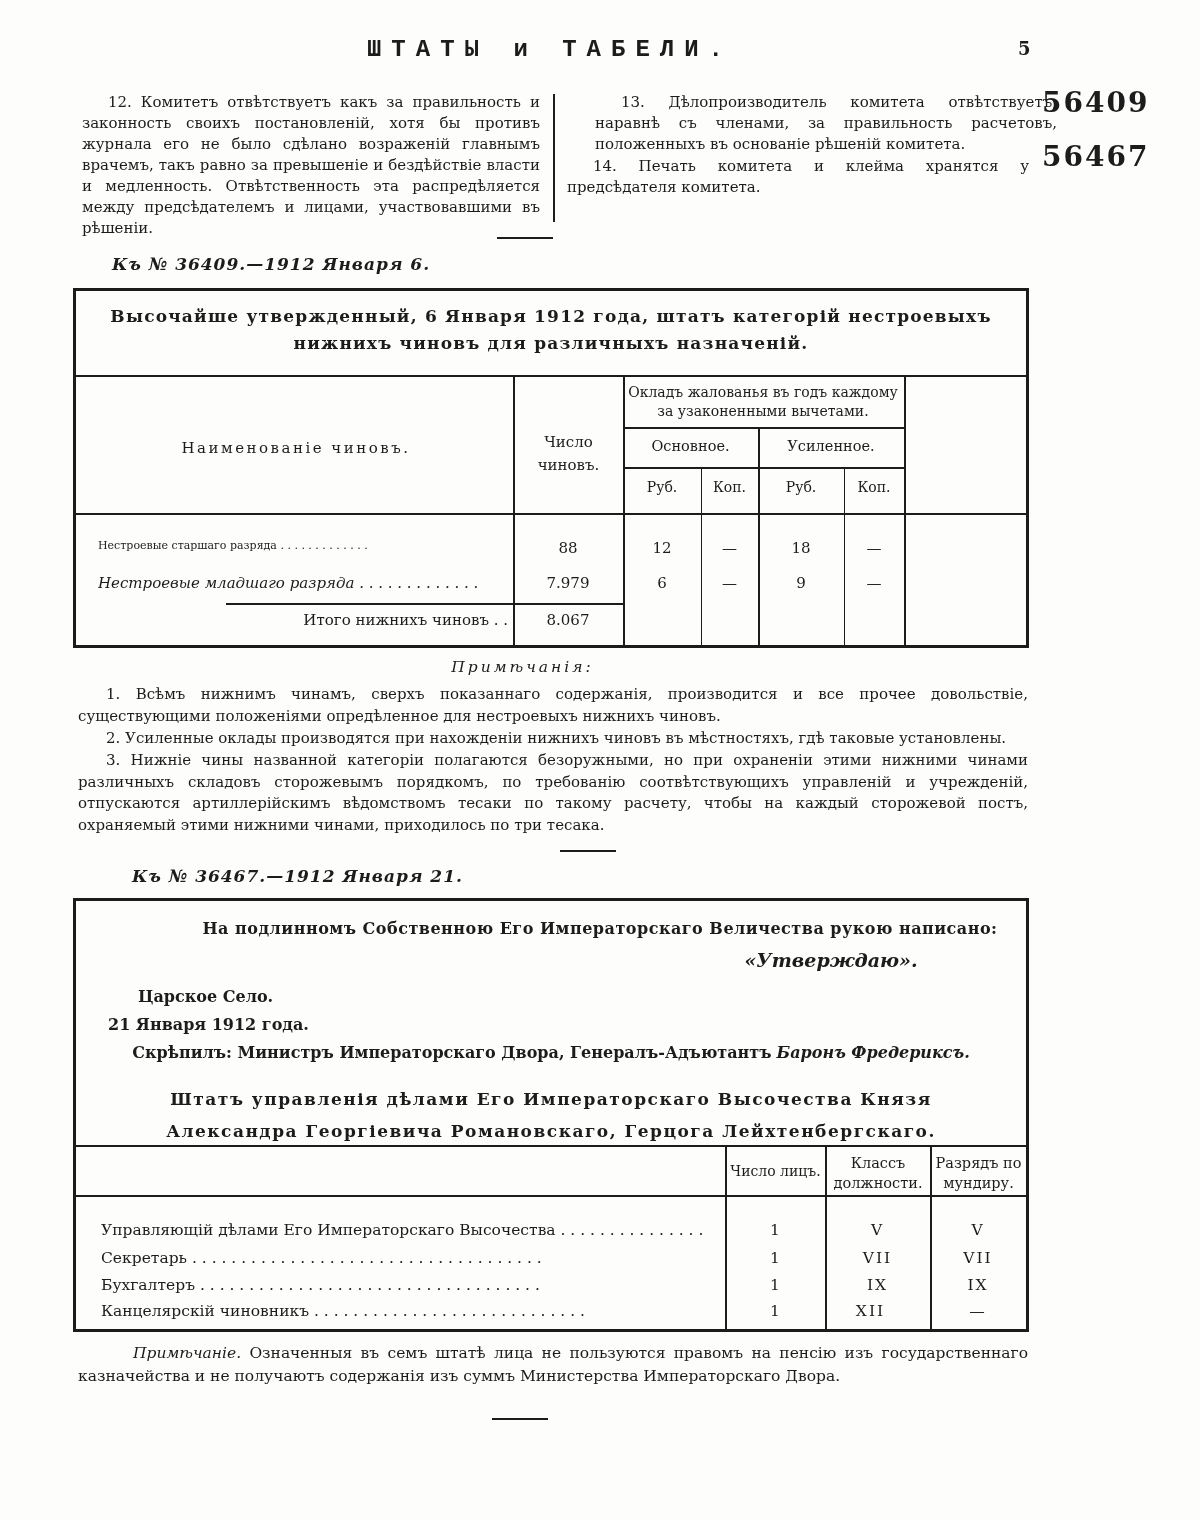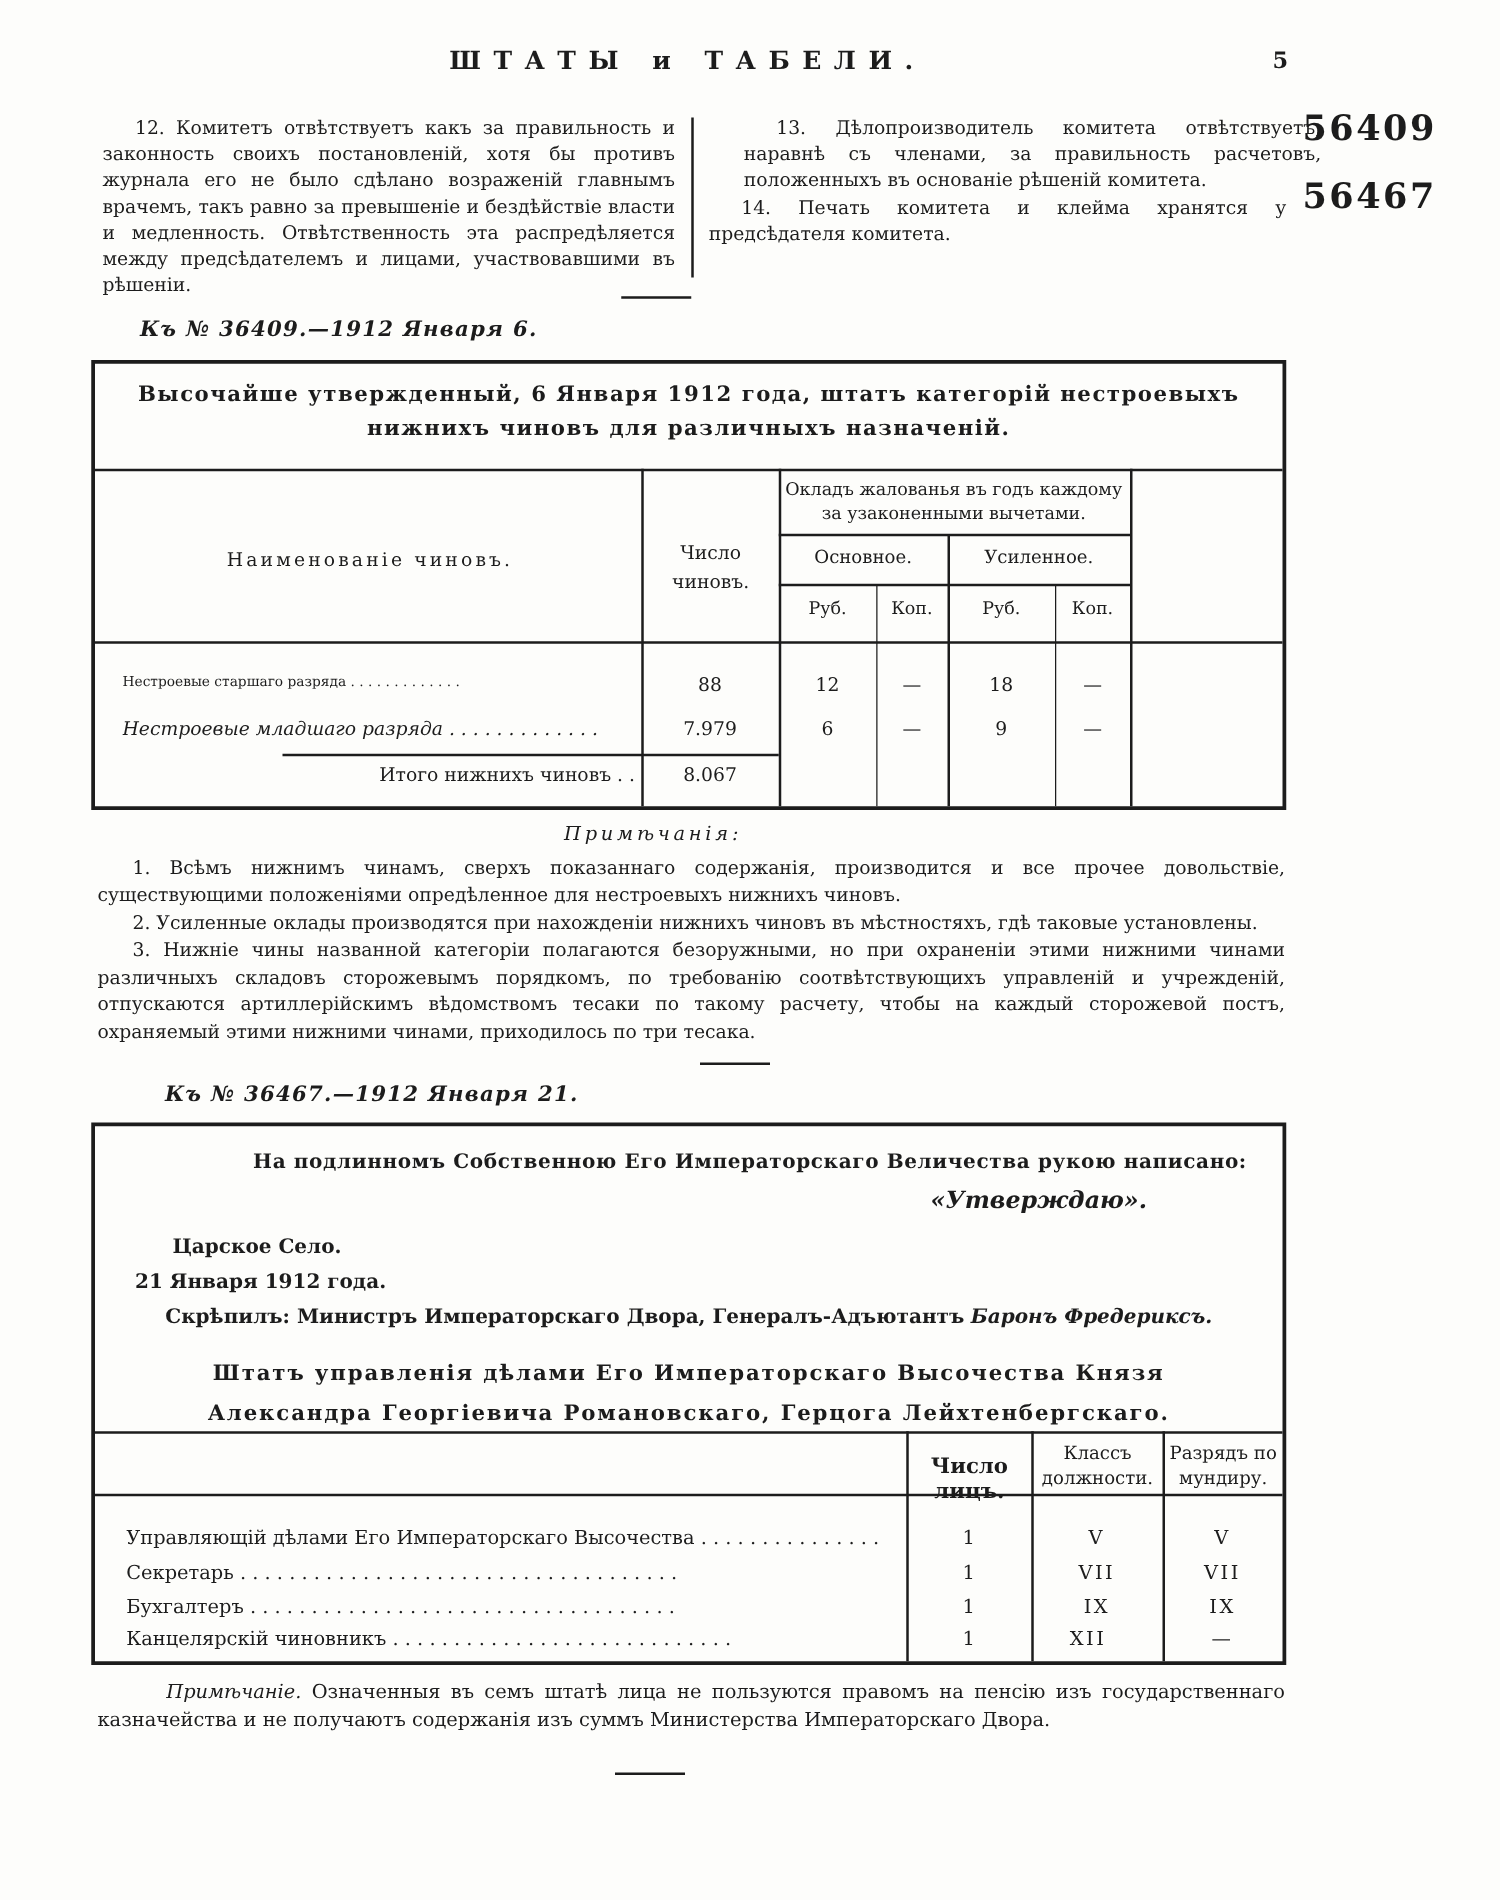--- a/index.html
+++ b/index.html
@@ -12,21 +12,21 @@
   .b{font-weight:bold;}
   .i{font-style:italic;}
   .nowrap{white-space:nowrap;overflow:hidden;}
   p{margin:0;}
 </style>
 </head>
 <body>
 
 <div class="page">
 
-  <div class="abs b" style="top:36px;left:0;width:1100px;text-align:center;font-size:20px;letter-spacing:10px;">ШТАТЫ и ТАБЕЛИ.</div>
+  <div class="abs b" style="top:36px;left:0;width:1100px;text-align:center;font-size:24px;letter-spacing:10px;font-family:Liberation Mono, monospace;">ШТАТЫ и ТАБЕЛИ.</div>
   <div class="abs b" style="top:38px;left:1018px;font-size:18px;">5</div>
 
   <div class="abs b" style="top:86px;left:1042px;font-size:28px;letter-spacing:2px;">56409</div>
   <div class="abs b" style="top:140px;left:1042px;font-size:28px;letter-spacing:2px;">56467</div>
 
   <p class="abs just" style="top:92px;left:82px;width:458px;font-size:15px;line-height:21px;text-indent:26px;">12. Комитетъ отвѣтствуетъ какъ за правильность и законность своихъ постановленій, хотя бы противъ журнала его не было сдѣлано возраженій главнымъ врачемъ, такъ равно за превышеніе и бездѣйствіе власти и медленность. Отвѣтственность эта распредѣляется между предсѣдателемъ и лицами, участвовавшими въ рѣшеніи.</p>
   <div class="vline" style="top:94px;left:553px;width:1.5px;height:128px;"></div>
   <p class="abs just" style="top:92px;left:567px;width:462px;font-size:15px;line-height:21px;text-indent:26px;margin-left:28px;">13. Дѣлопроизводитель комитета отвѣтствуетъ, наравнѣ съ членами, за правильность расчетовъ, положенныхъ въ основаніе рѣшеній комитета.</p>
   <p class="abs just" style="top:156px;left:567px;width:462px;font-size:15px;line-height:21px;text-indent:26px;">14. Печать комитета и клейма хранятся у предсѣдателя комитета.</p>
 
@@ -99,21 +99,21 @@
       <span class="b i">Баронъ Фредериксъ.</span>
     </div>
 
     <div class="abs b ctr" style="top:182px;left:30px;width:890px;font-size:17px;letter-spacing:1.5px;line-height:32px;">Штатъ управленія дѣлами Его Императорскаго Высочества Князя Александра Георгіевича Романовскаго, Герцога Лейхтенбергскаго.</div>
 
     <div class="hline" style="top:244px;left:0;width:950px;height:1.5px;"></div>
     <div class="vline" style="top:244px;left:649px;width:1.5px;height:184px;"></div>
     <div class="vline" style="top:244px;left:749px;width:1.5px;height:184px;"></div>
     <div class="vline" style="top:244px;left:854px;width:1.5px;height:184px;"></div>
 
-    <div class="abs ctr" style="top:262px;left:650px;width:99px;font-size:17px;font-weight:bold;">Число лицъ.</div>
+    <div class="abs ctr" style="top:262px;left:650px;width:99px;font-size:14px;">Число лицъ.</div>
     <div class="abs ctr" style="top:252px;left:750px;width:104px;font-size:14.5px;line-height:20px;">Классъ должности.</div>
     <div class="abs ctr" style="top:252px;left:855px;width:95px;font-size:14.5px;line-height:20px;">Разрядъ по мундиру.</div>
     <div class="hline" style="top:294px;left:0;width:950px;height:1.5px;"></div>
 
     <div class="abs nowrap" style="top:320px;left:25px;width:618px;font-size:15.5px;">Управляющій дѣлами Его Императорскаго Высочества . . . . . . . . . . . . . . .</div>
     <div class="abs ctr" style="top:320px;left:649px;width:100px;font-size:15.5px;">1</div>
     <div class="abs ctr" style="top:320px;left:749px;width:105px;font-size:15.5px;letter-spacing:2px;">V</div>
     <div class="abs ctr" style="top:320px;left:854px;width:96px;font-size:15.5px;letter-spacing:2px;">V</div>
 
     <div class="abs nowrap" style="top:348px;left:25px;width:618px;font-size:15.5px;">Секретарь . . . . . . . . . . . . . . . . . . . . . . . . . . . . . . . . . . . .</div>

